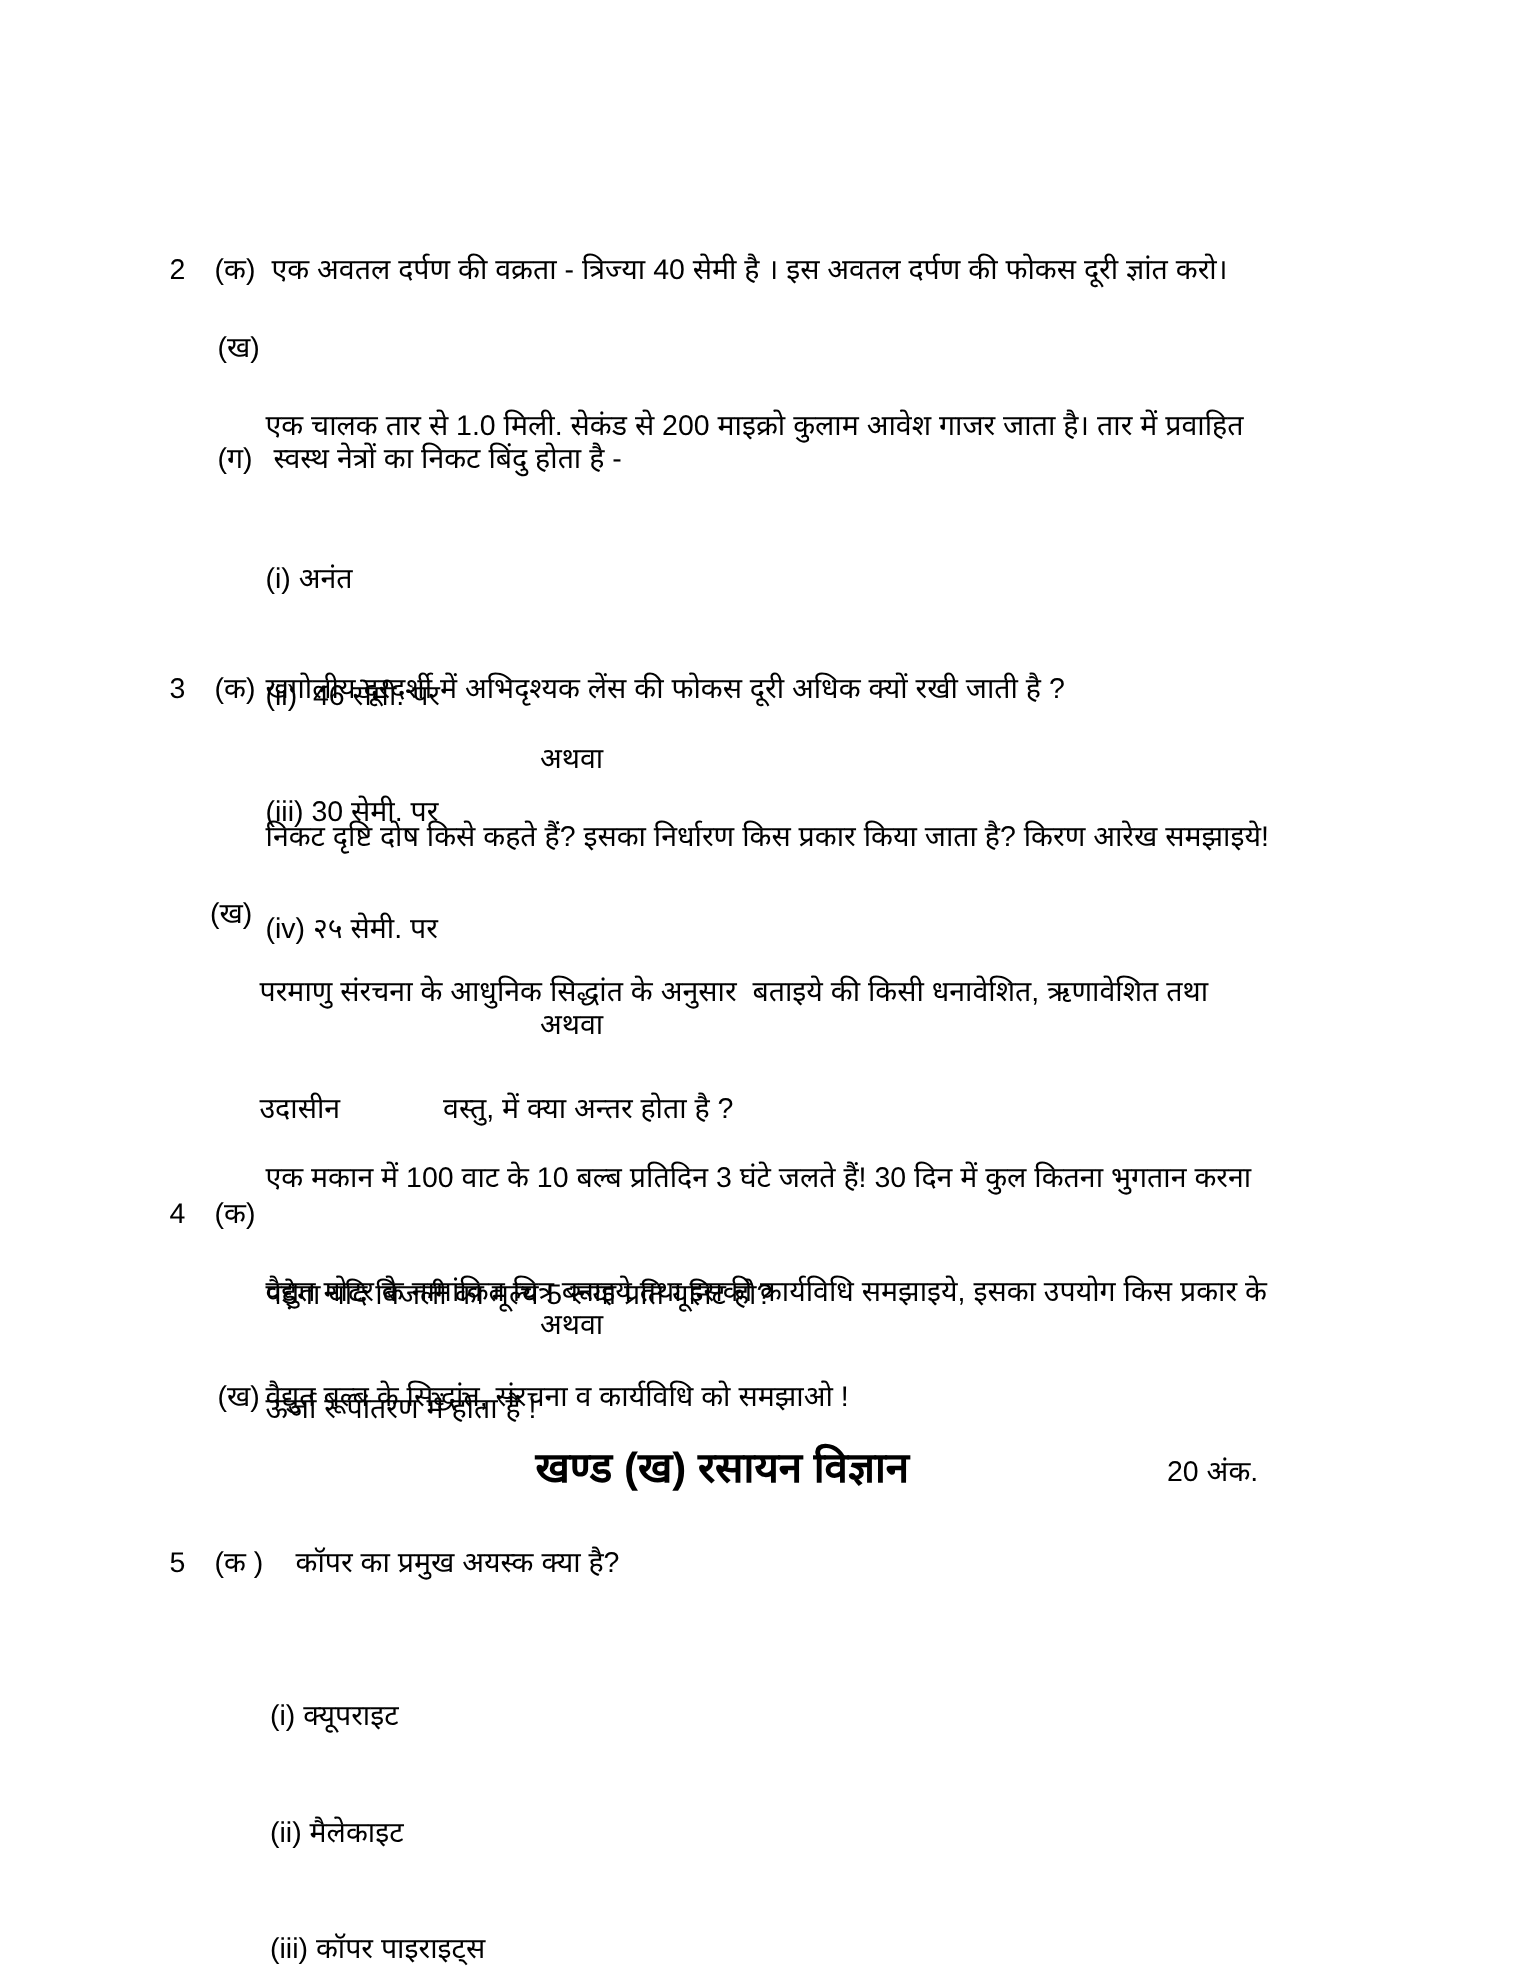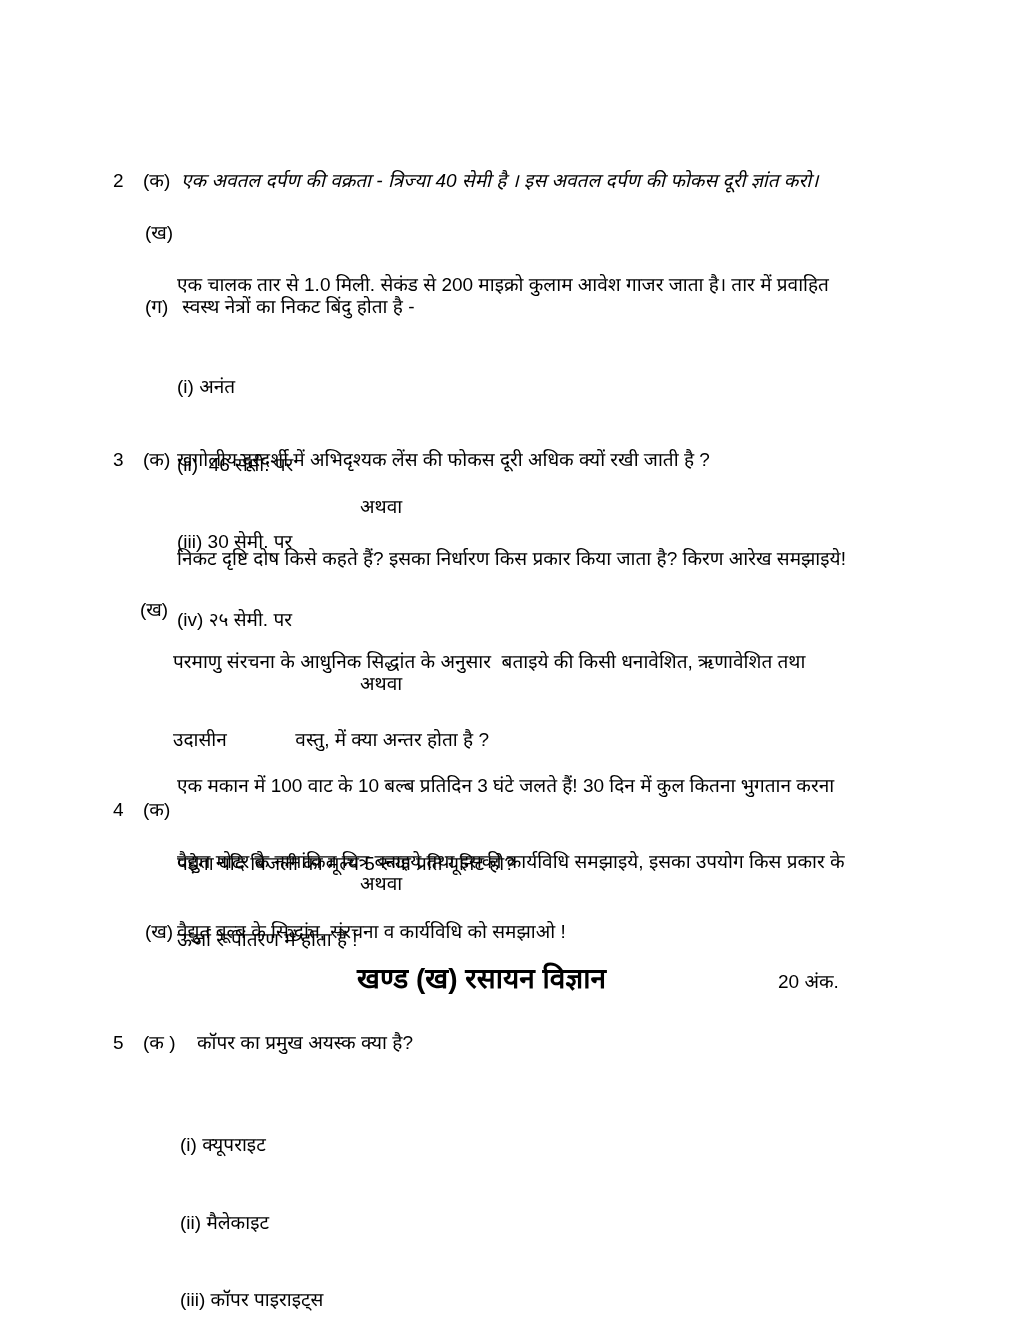--- a/index.html
+++ b/index.html
@@ -35,21 +35,21 @@
     white-space: pre;
   }
 </style>
 </head>
 <body>
 
 <div class="page">
 
   <span class="t abs" style="left:113px; top:168px;">2</span>
   <span class="t abs" style="left:143px; top:168px;">(क)</span>
-  <span class="t abs" style="left:181px; top:168px;font-style:italic;">एक अवतल दर्पण की वक्रता - त्रिज्या 40 सेमी है । इस अवतल दर्पण की फोकस दूरी ज्ञांत करो।</span>
+  <span class="t abs" style="left:181px; top:168px;">एक अवतल दर्पण की वक्रता - त्रिज्या 40 सेमी है । इस अवतल दर्पण की फोकस दूरी ज्ञांत करो।</span>
 
   <span class="t abs" style="left:145px; top:220px;">(ख)</span>
   <div class="t abs" style="left:177px; top:220px;">
     <span class="tline">एक चालक तार से 1.0 मिली. सेकंड से 200 माइक्रो कुलाम आवेश गाजर जाता है। तार में प्रवाहित</span>
   </div>
 
   <span class="t abs" style="left:145px; top:294px;">(ग)</span>
   <span class="t abs" style="left:177px; top:294px;text-align:right;"> स्वस्थ नेत्रों का निकट बिंदु होता है -</span>
   <div class="t abs" style="left:177px; top:322px;">
     <span class="opt">(i) अनंत</span>

